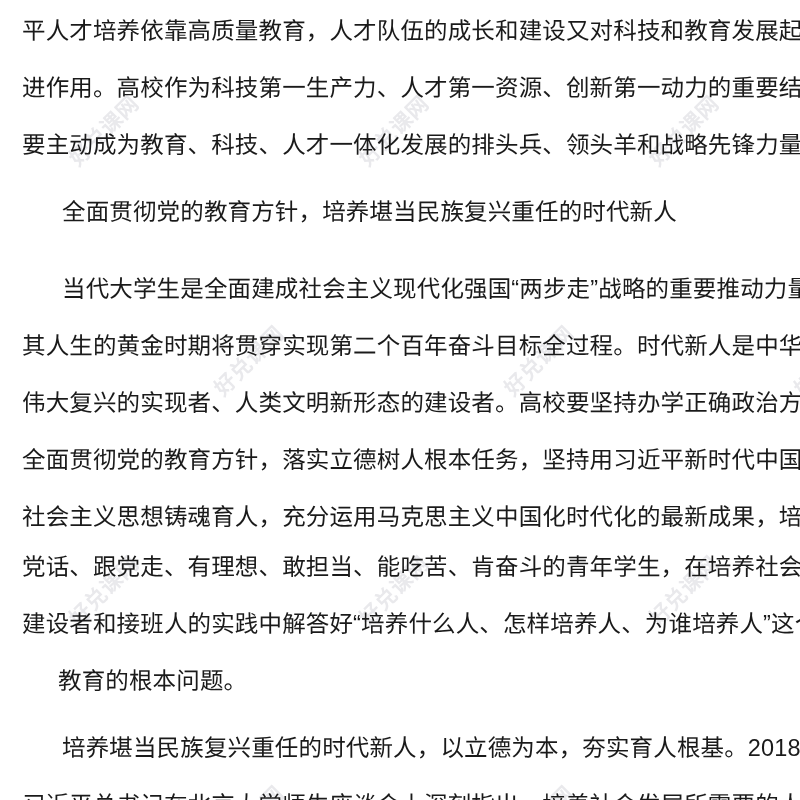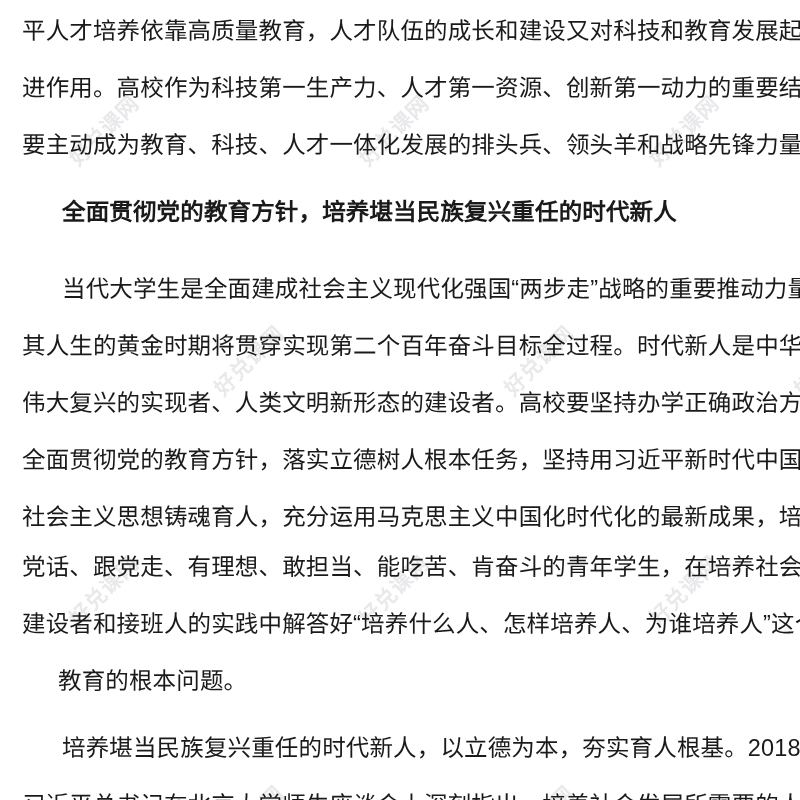--- a/index.html
+++ b/index.html
@@ -56,21 +56,21 @@
     line-height: 26px;
     white-space: nowrap;
     letter-spacing: 0px;
   }
 
   .doc-line.body {
     font-weight: 400;
   }
 
   .doc-line.heading {
-    font-weight: 700;
+    font-weight: 400;
     letter-spacing: 0.2px;
   }
 
   .doc-line.indent {
     left: 22px;
     text-indent: 40px;
   }
 
   
   .doc-line.full {

